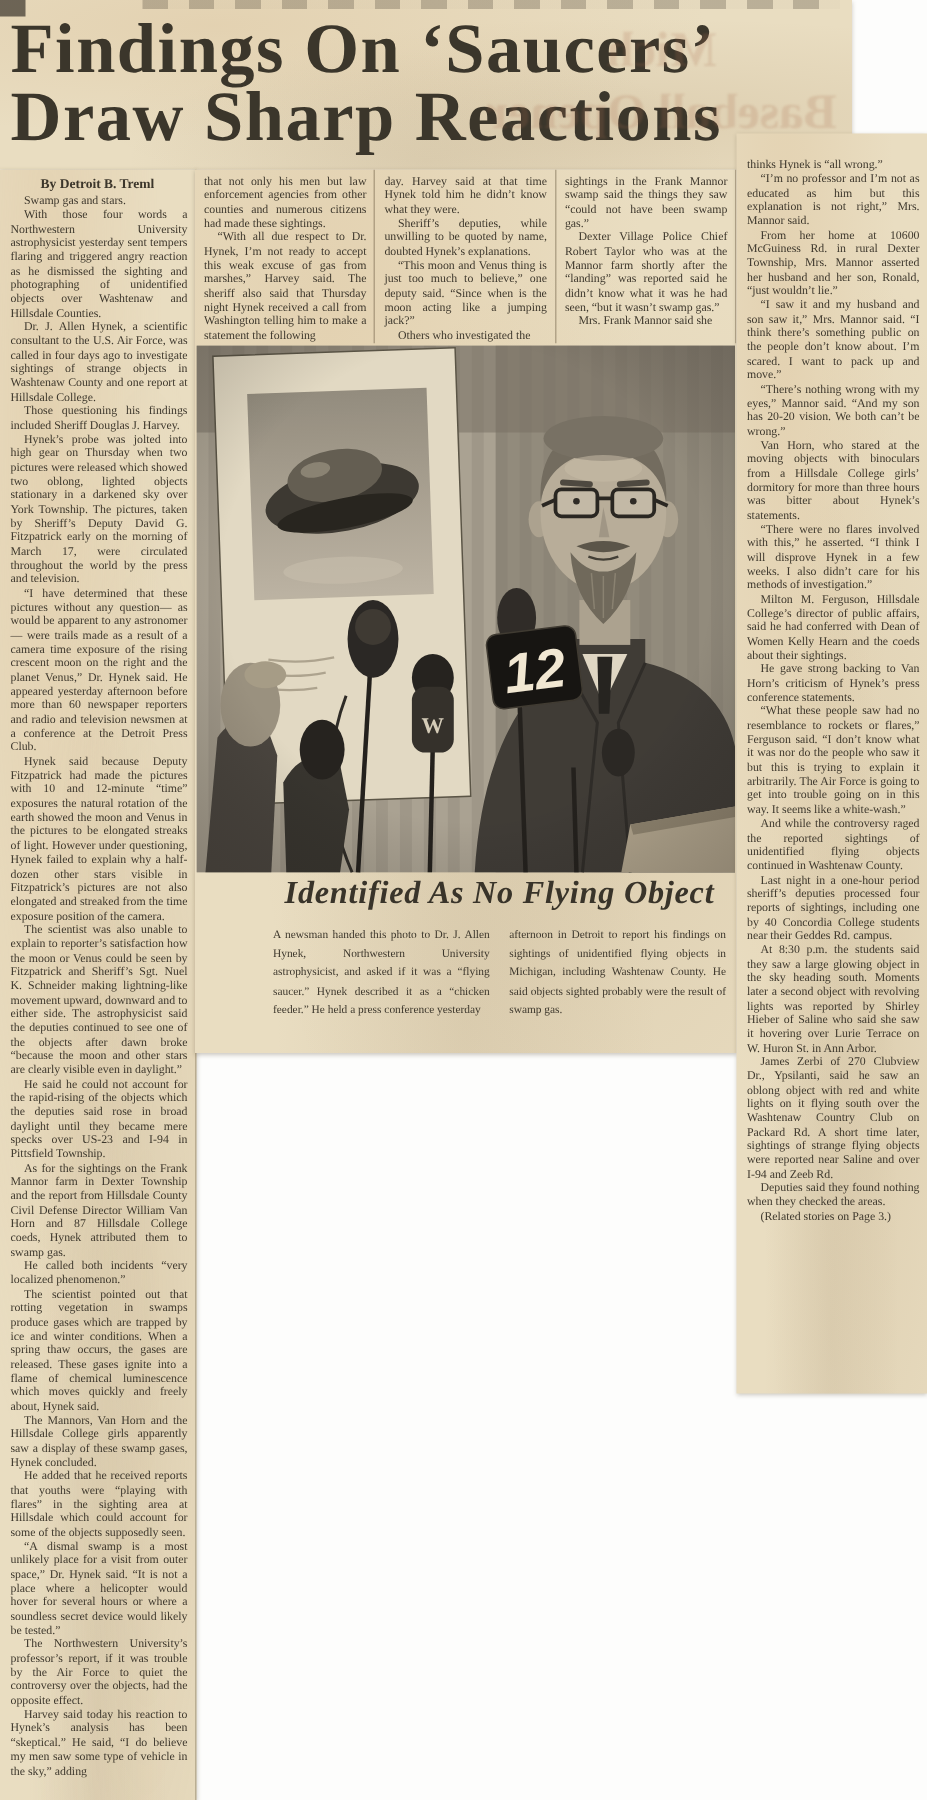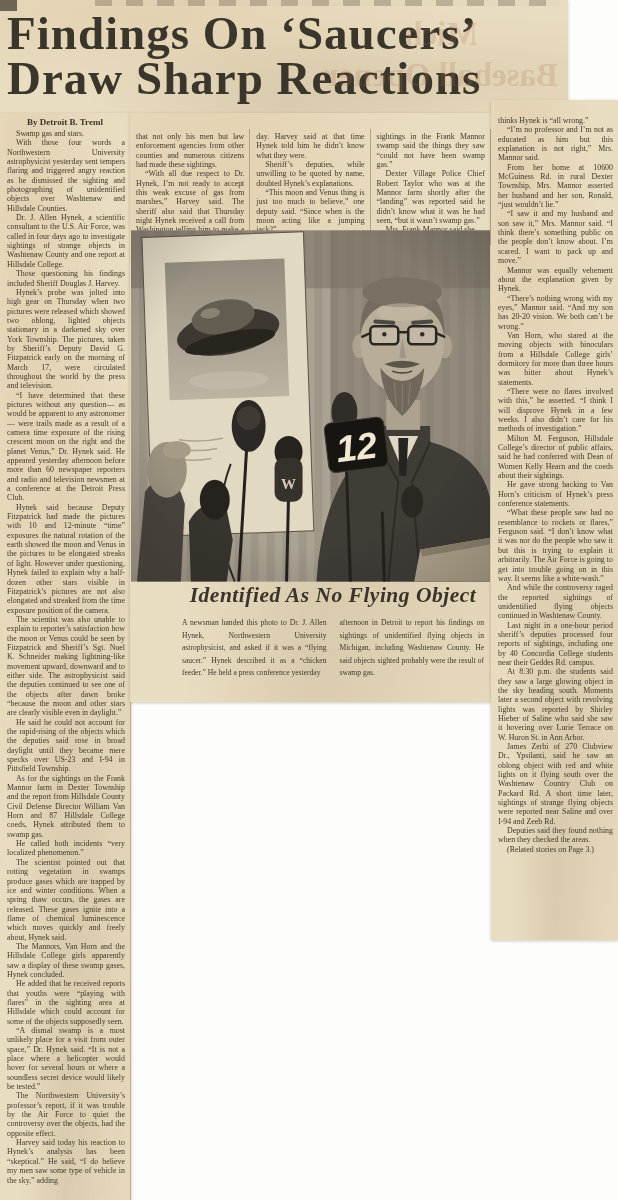--- a/index.html
+++ b/index.html
@@ -23,33 +23,33 @@
          transform:scaleX(-1);color:rgba(168,112,82,0.20);font-weight:700;
          font-size:33px;line-height:41px;filter:blur(0.7px);pointer-events:none;}
   .col1{left:0;top:113px;width:130px;height:1087px;border-right:1px solid rgba(100,85,60,0.35);}
   .byline{margin:4px 6px 2px 6px;text-align:center;font-weight:700;font-size:9px;color:#3c362b;}
   .coltext{padding:0 5px 0 7px;color:#3e382d;font-size:7.9px;line-height:9.35px;
            text-align:justify;overflow:hidden;}
   .para{margin:0;text-indent:9px;}
   .cont{text-indent:0;}
   .related{font-weight:400;}
   .middle{left:130px;top:113px;width:361px;height:589px;}
-  .midcols{display:flex;height:116px;overflow:hidden;margin-top:16px;}
+  .midcols{display:flex;height:116px;overflow:hidden;}
   .midcol{width:120.3px;box-sizing:border-box;padding:3px 5px 0 6px;
           border-right:1px solid rgba(100,85,60,0.4);
           color:#3e382d;font-size:7.9px;line-height:9.35px;text-align:justify;}
   .photo{position:absolute;left:1px;top:117px;width:359px;height:352px;
          filter:sepia(0.18) saturate(0.85) contrast(0.96);}
   .cap-wrap{position:absolute;top:470px;left:52px;width:302px;}
   .cap-title{font-style:italic;font-weight:700;font-size:21.5px;text-align:center;
              color:#39342a;letter-spacing:.5px;}
   .cap-cols{display:flex;gap:13px;margin-top:9px;}
   .cap{flex:1;margin:0;font-size:7.6px;font-weight:400;line-height:12.6px;
        text-align:justify;color:#3e382d;}
-  .col5{left:491px;top:100px;width:127px;height:840px;}
+  .col5{left:491px;top:89px;width:127px;height:840px;}
   .col5 .coltext{padding-top:16px;height:816px;}
 </style>
 </head>
 <body>
 
 <div class="page">
 
   <div class="clip header">
     <div class="corner-mark"></div>
     <div class="cut-top"></div>
@@ -225,21 +225,20 @@
     </div>
   </div>
 
   <div class="clip col5">
     <div class="coltext">
       <p class="para cont">thinks Hynek is “all wrong.”</p>
       <div>
           <p class="para">“I’m no professor and I’m not as educated as him but this explanation is not right,” Mrs. Mannor said.</p>
           <p class="para">From her home at 10600 McGuiness Rd. in rural Dexter Township, Mrs. Mannor asserted her husband and her son, Ronald, “just wouldn’t lie.”</p>
           <p class="para">“I saw it and my husband and son saw it,” Mrs. Mannor said. “I think there’s something public on the people don’t know about. I’m scared. I want to pack up and move.”</p>
-          <p class="para">Mannor was equally vehement about the explanation given by Hynek.</p>
           <p class="para">“There’s nothing wrong with my eyes,” Mannor said. “And my son has 20-20 vision. We both can’t be wrong.”</p>
           <p class="para">Van Horn, who stared at the moving objects with binoculars from a Hillsdale College girls’ dormitory for more than three hours was bitter about Hynek’s statements.</p>
           <p class="para">“There were no flares involved with this,” he asserted. “I think I will disprove Hynek in a few weeks. I also didn’t care for his methods of investigation.”</p>
           <p class="para">Milton M. Ferguson, Hillsdale College’s director of public affairs, said he had conferred with Dean of Women Kelly Hearn and the coeds about their sightings.</p>
           <p class="para">He gave strong backing to Van Horn’s criticism of Hynek’s press conference statements.</p>
           <p class="para">“What these people saw had no resemblance to rockets or flares,” Ferguson said. “I don’t know what it was nor do the people who saw it but this is trying to explain it arbitrarily. The Air Force is going to get into trouble going on in this way. It seems like a white-wash.”</p>
           <p class="para">And while the controversy raged the reported sightings of unidentified flying objects continued in Washtenaw County.</p>
           <p class="para">Last night in a one-hour period sheriff’s deputies processed four reports of sightings, including one by 40 Concordia College students near their Geddes Rd. campus.</p>
           <p class="para">At 8:30 p.m. the students said they saw a large glowing object in the sky heading south. Moments later a second object with revolving lights was reported by Shirley Hieber of Saline who said she saw it hovering over Lurie Terrace on W. Huron St. in Ann Arbor.</p>
           <p class="para">James Zerbi of 270 Clubview Dr., Ypsilanti, said he saw an oblong object with red and white lights on it flying south over the Washtenaw Country Club on Packard Rd. A short time later, sightings of strange flying objects were reported near Saline and over I-94 and Zeeb Rd.</p>

